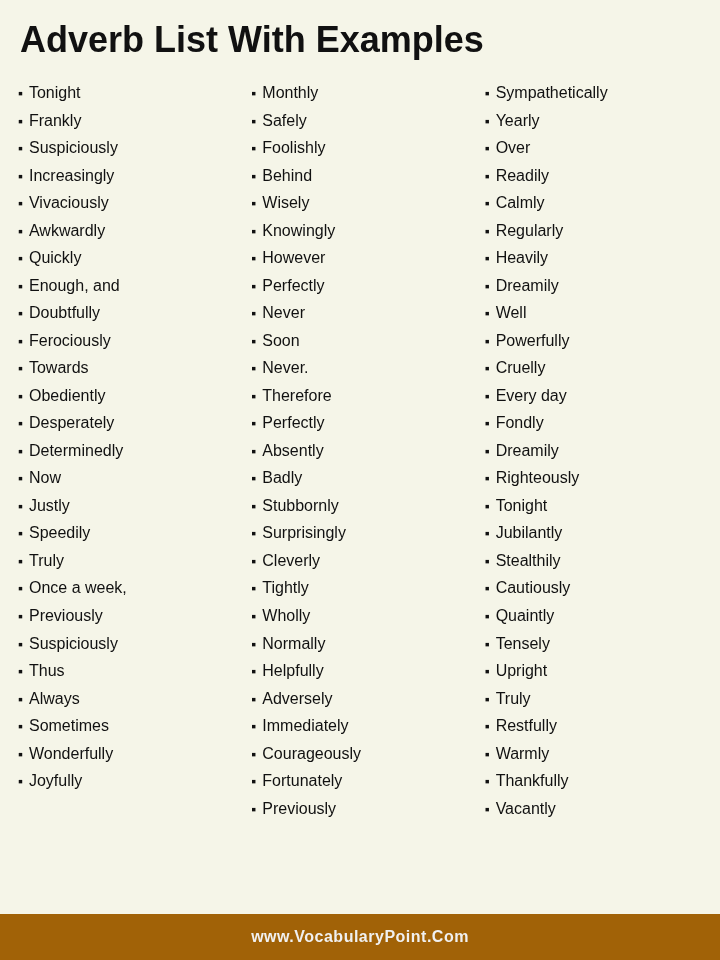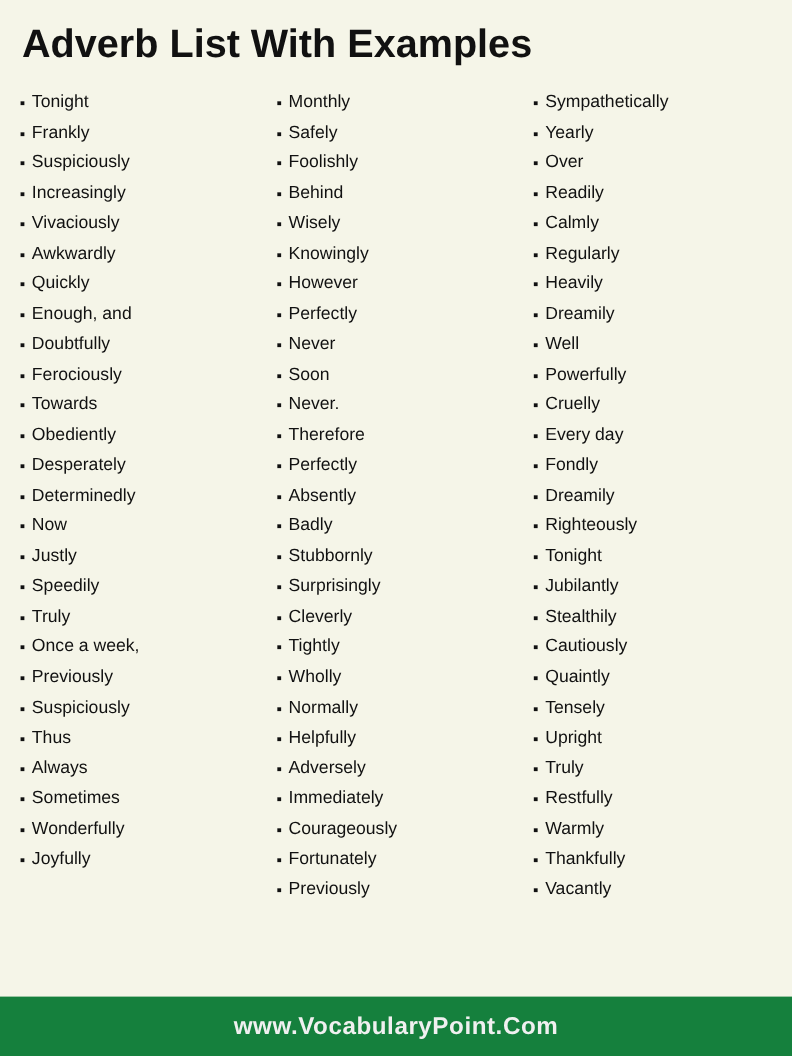--- a/index.html
+++ b/index.html
@@ -54,25 +54,25 @@
 
     .column ul li::before {
       content: "▪";
       font-size: 14px;
       color: #111;
       margin-top: 2px;
       flex-shrink: 0;
     }
 
     #footer {
-      background: #15803d;
+      background: #a16207;
       color: #f0f0f0;
       text-align: center;
       padding: 14px 22px;
-      font-size: 22px;
+      font-size: 16px;
       font-weight: bold;
       letter-spacing: 0.5px;
     }
   </style>
 </head>
 <body>
 
 <div id="title-bar">
   <h1>Adverb List With Examples</h1>
 </div>

